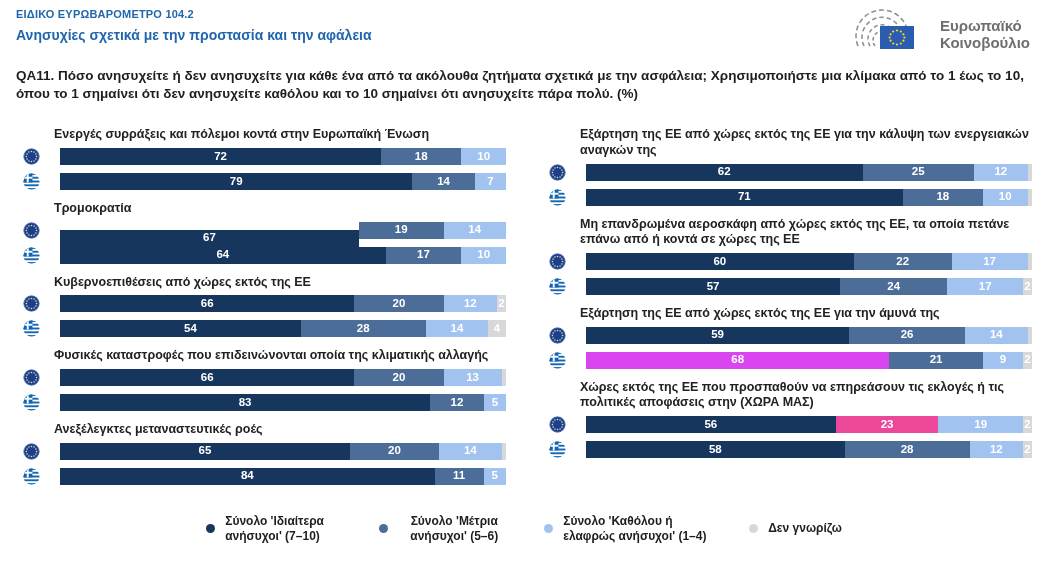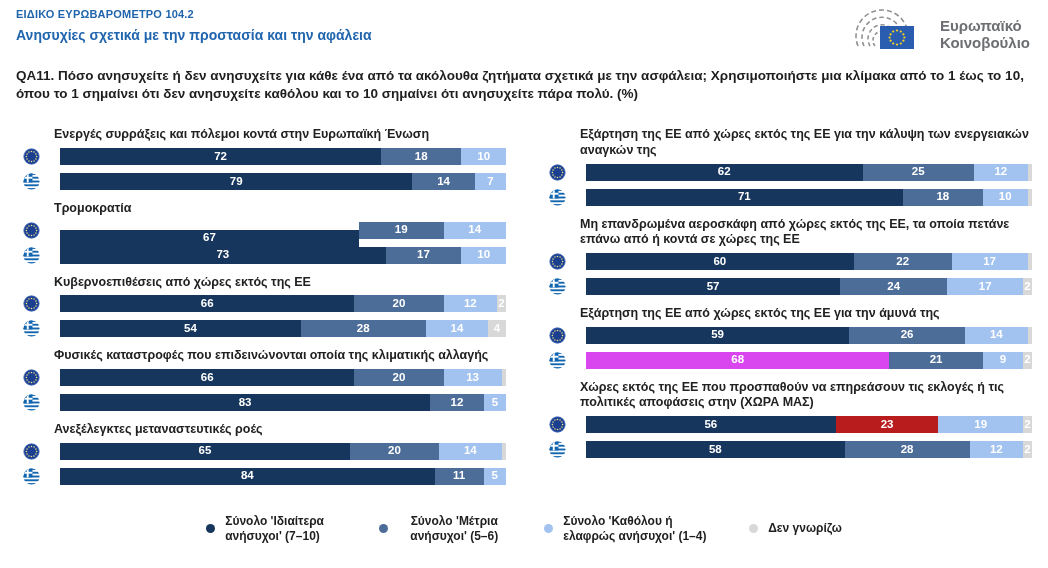--- a/index.html
+++ b/index.html
@@ -199,21 +199,21 @@
                   <rect y="12" width="18" height="2" fill="#1266b0"></rect>
                   <rect y="16" width="18" height="2" fill="#1266b0"></rect>
                   <rect x="0" y="0" width="10" height="10" fill="#1266b0"></rect>
                   <rect x="4" y="0" width="2" height="10" fill="#fff"></rect>
                   <rect x="0" y="4" width="10" height="2" fill="#fff"></rect>
                 </g>
               </svg>
             </span>
             <div class="bar">
               <div class="seg" style="width: 73%; background: rgb(23, 54, 93);">
-                <span class="seg-label">73</span>
+                <span class="seg-label">64</span>
               </div>
               <div class="seg" style="width: 17%; background: rgb(77, 109, 153);">
                 <span class="seg-label">17</span>
               </div>
               <div class="seg" style="width: 10%; background: rgb(162, 194, 239);">
                 <span class="seg-label">10</span>
               </div>
             </div>
           </div>
         </div>
@@ -671,21 +671,21 @@
                   <circle cx="4" cy="10" r="0.9"></circle>
                   <circle cx="4.8" cy="7" r="0.9"></circle>
                   <circle cx="7" cy="4.8" r="0.9"></circle>
                 </g>
               </svg>
             </span>
             <div class="bar">
               <div class="seg" style="width: 56%; background: rgb(23, 54, 93);">
                 <span class="seg-label">56</span>
               </div>
-              <div class="seg" style="width: 23%; background: #b91c1c;">
+              <div class="seg" style="width: 23%; background: #ec4899;">
                 <span class="seg-label">23</span>
               </div>
               <div class="seg" style="width: 19%; background: rgb(162, 194, 239);">
                 <span class="seg-label">19</span>
               </div>
               <div class="seg" style="width: 2%; background: rgb(216, 216, 216);">
                 <span class="seg-label">2</span>
               </div>
             </div>
           </div>

